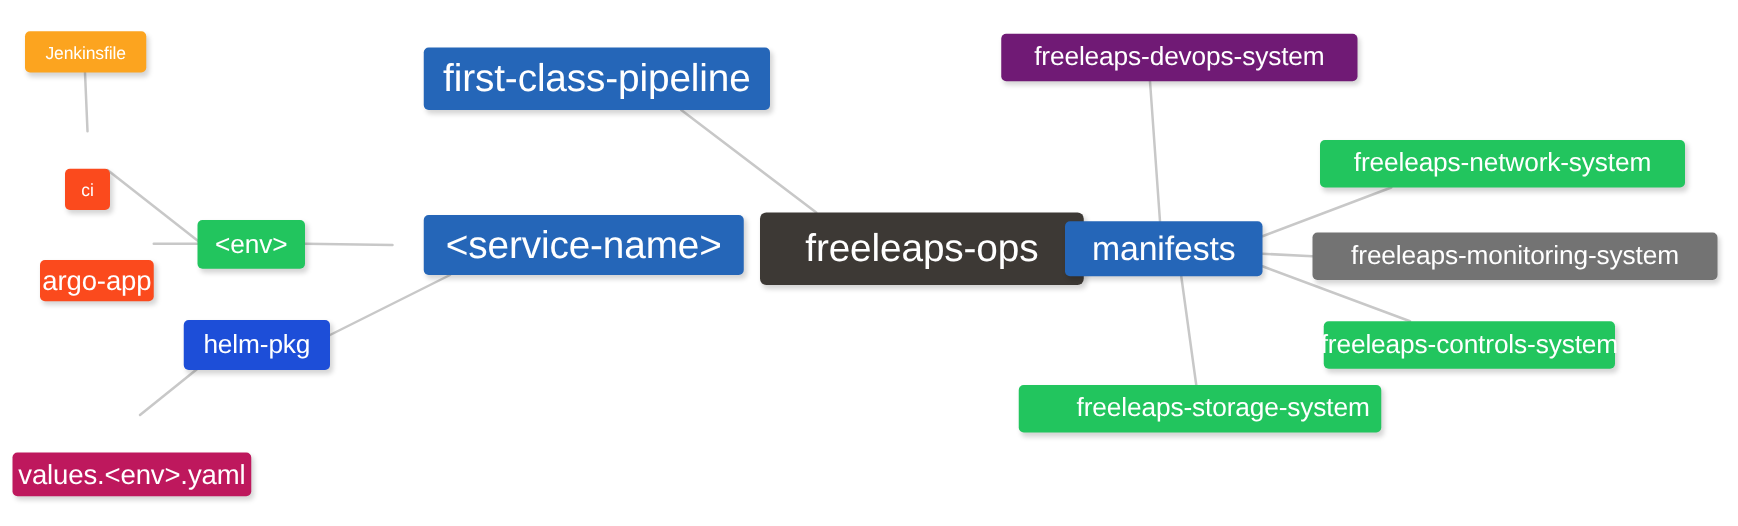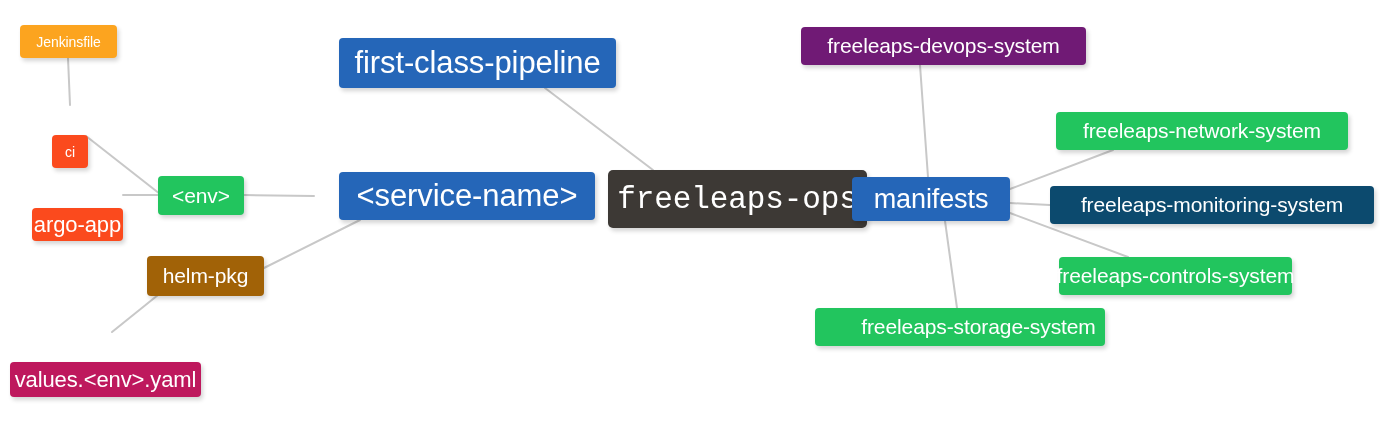--- a/index.html
+++ b/index.html
@@ -93,45 +93,45 @@
       </div>
       <div class="node node-red sz-xs" style="left: 52px; top: 105px; width: 36px; height: 33px; background: rgb(251, 74, 29);">
         <span>ci</span>
       </div>
       <div class="node node-red sz-sm" style="left: 32px; top: 178px; width: 91px; height: 33px; background: rgb(251, 74, 29);">
         <span>argo-app</span>
       </div>
       <div class="node node-green sz-md" style="left: 158px; top: 176px; width: 86px; height: 39px; background: rgb(34, 197, 94);">
         <span>&lt;env&gt;</span>
       </div>
-      <div class="node node-green sz-md" style="left: 147px; top: 256px; width: 117px; height: 40px; background: #a16207;">
+      <div class="node node-green sz-md" style="left: 147px; top: 256px; width: 117px; height: 40px; background: #1d4ed8;">
         <span>helm-pkg</span>
       </div>
       <div class="node node-red sz-sm" style="left: 10px; top: 332px; width: 191px; height: 35px; background: #be185d;">
         <span>values.&lt;env&gt;.yaml</span>
       </div>
       <div class="node node-blue sz-xl" style="left: 314px; top: 38px; width: 277px; height: 50px; background: rgb(37, 102, 184);">
         <span>first-class-pipeline</span>
       </div>
       <div class="node node-blue sz-xl" style="left: 314px; top: 172px; width: 256px; height: 48px; background: rgb(37, 102, 184);">
         <span>&lt;service-name&gt;</span>
       </div>
-      <div class="node node-root sz-xl" style="left: 583px; top: 170px; width: 259px; height: 58px; background: rgb(61, 57, 53); font-family: Liberation Mono, monospace;">
+      <div class="node node-root sz-xl" style="left: 583px; top: 170px; width: 259px; height: 58px; background: rgb(61, 57, 53);">
         <span>freeleaps-ops</span>
       </div>
       <div class="node node-blue sz-lg" style="left: 852px; top: 177px; width: 158px; height: 44px; background: rgb(37, 102, 184);">
         <span>manifests</span>
       </div>
       <div class="node node-green sz-md" style="left: 801px; top: 27px; width: 285px; height: 38px; background: #701a75;">
         <span>freeleaps-devops-system</span>
       </div>
       <div class="node node-green sz-md" style="left: 1056px; top: 112px; width: 292px; height: 38px; background: rgb(34, 197, 94);">
         <span>freeleaps-network-system</span>
       </div>
-      <div class="node node-green sz-md" style="left: 1050px; top: 186px; width: 324px; height: 38px; background: #0c4a6e;">
+      <div class="node node-green sz-md" style="left: 1050px; top: 186px; width: 324px; height: 38px; background: #737373;">
         <span>freeleaps-monitoring-system</span>
       </div>
       <div class="node node-green sz-md" style="left: 1059px; top: 257px; width: 233px; height: 38px; background: rgb(34, 197, 94);">
         <span>freeleaps-controls-system</span>
       </div>
       <div class="node node-green sz-md" style="left: 815px; top: 308px; width: 290px; height: 38px; background: rgb(34, 197, 94); padding-left: 37px;">
         <span>freeleaps-storage-system</span>
       </div>
     </div>
 </div>

